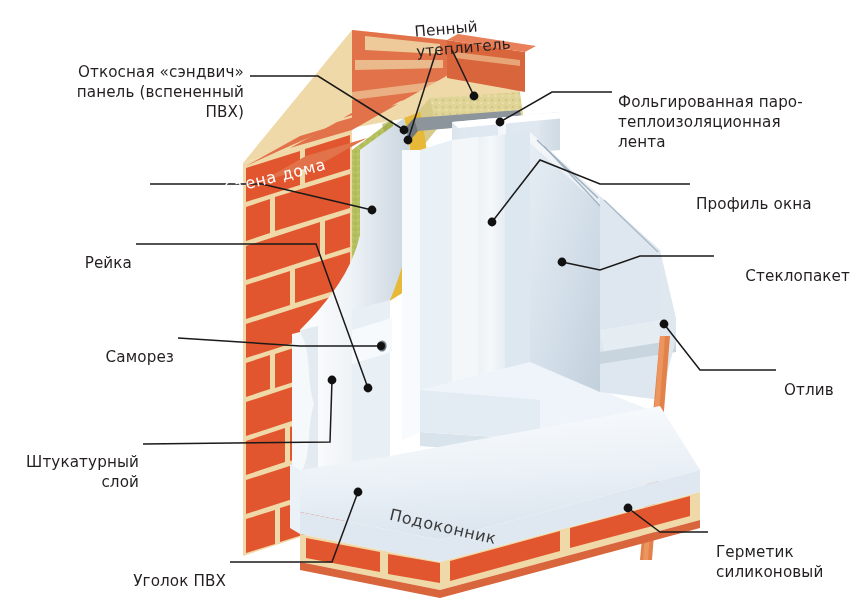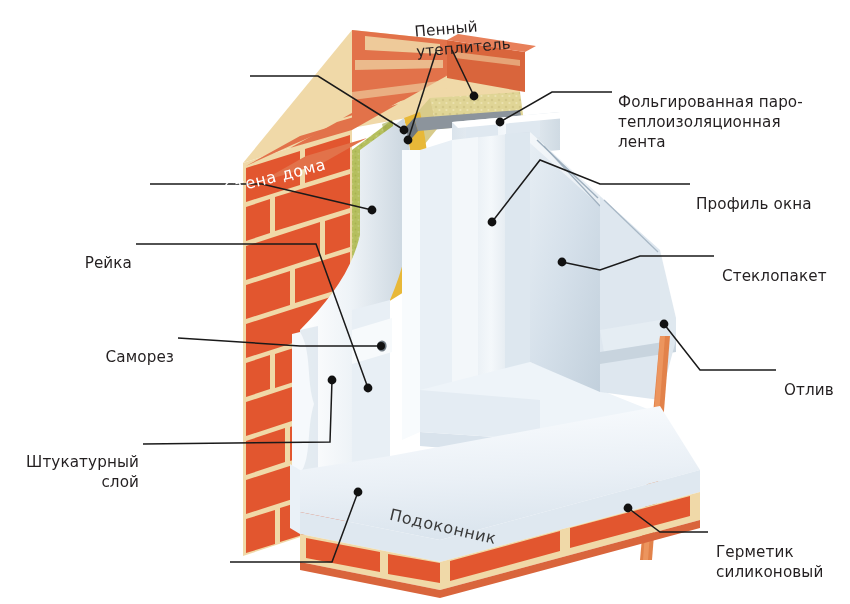--- a/index.html
+++ b/index.html
@@ -234,52 +234,60 @@
       <circle cx="474" cy="96" r="4.4"></circle>
       <circle cx="408" cy="140" r="4.4"></circle>
       <circle cx="500" cy="122" r="4.4"></circle>
       <circle cx="492" cy="222" r="4.4"></circle>
       <circle cx="562" cy="262" r="4.4"></circle>
       <circle cx="664" cy="324" r="4.4"></circle>
       <circle cx="628" cy="508" r="4.4"></circle>
     </g>
   </svg>
 
+  <div class="lbl r" style="left:4px;top:42px;width:240px;">
+    <span>Откосная «сэндвич»
+панель (вспененный
+ПВХ)</span>
+  </div>
 
 
   <div class="lbl r" style="left:4px;top:233px;width:128px;">
     <span>Рейка</span>
   </div>
 
   <div class="lbl r" style="left:4px;top:432px;width:135px;">
     <span>Штукатурный
 слой</span>
   </div>
 
   <div class="lbl r" style="left:4px;top:327px;width:170px;">
     <span>Саморез</span>
   </div>
 
+  <div class="lbl r" style="left:4px;top:551px;width:222px;">
+    <span>Уголок ПВХ</span>
+  </div>
 
   <div class="lbl l" style="left:412px;top:2px;width:190px;transform:rotate(-5deg);transform-origin:left top;">
     <span>Пенный
 утеплитель</span>
   </div>
 
   <div class="lbl l" style="left:696px;top:174px;width:154px;">
     <span>Профиль окна</span>
   </div>
 
   <div class="lbl l" style="left:618px;top:72px;width:230px;">
     <span>Фольгированная паро-
 теплоизоляционная
 лента</span>
   </div>
 
-  <div class="lbl l" style="left:722px;top:246px;width:128px;">
+  <div class="lbl l" style="left:722px;top:246px;width:128px;text-align:right;">
     <span>Стеклопакет</span>
   </div>
 
   <div class="lbl l" style="left:716px;top:522px;width:134px;">
     <span>Герметик
 силиконовый</span>
   </div>
 
   <div class="lbl l" style="left:784px;top:360px;width:66px;">
     <span>Отлив</span>

